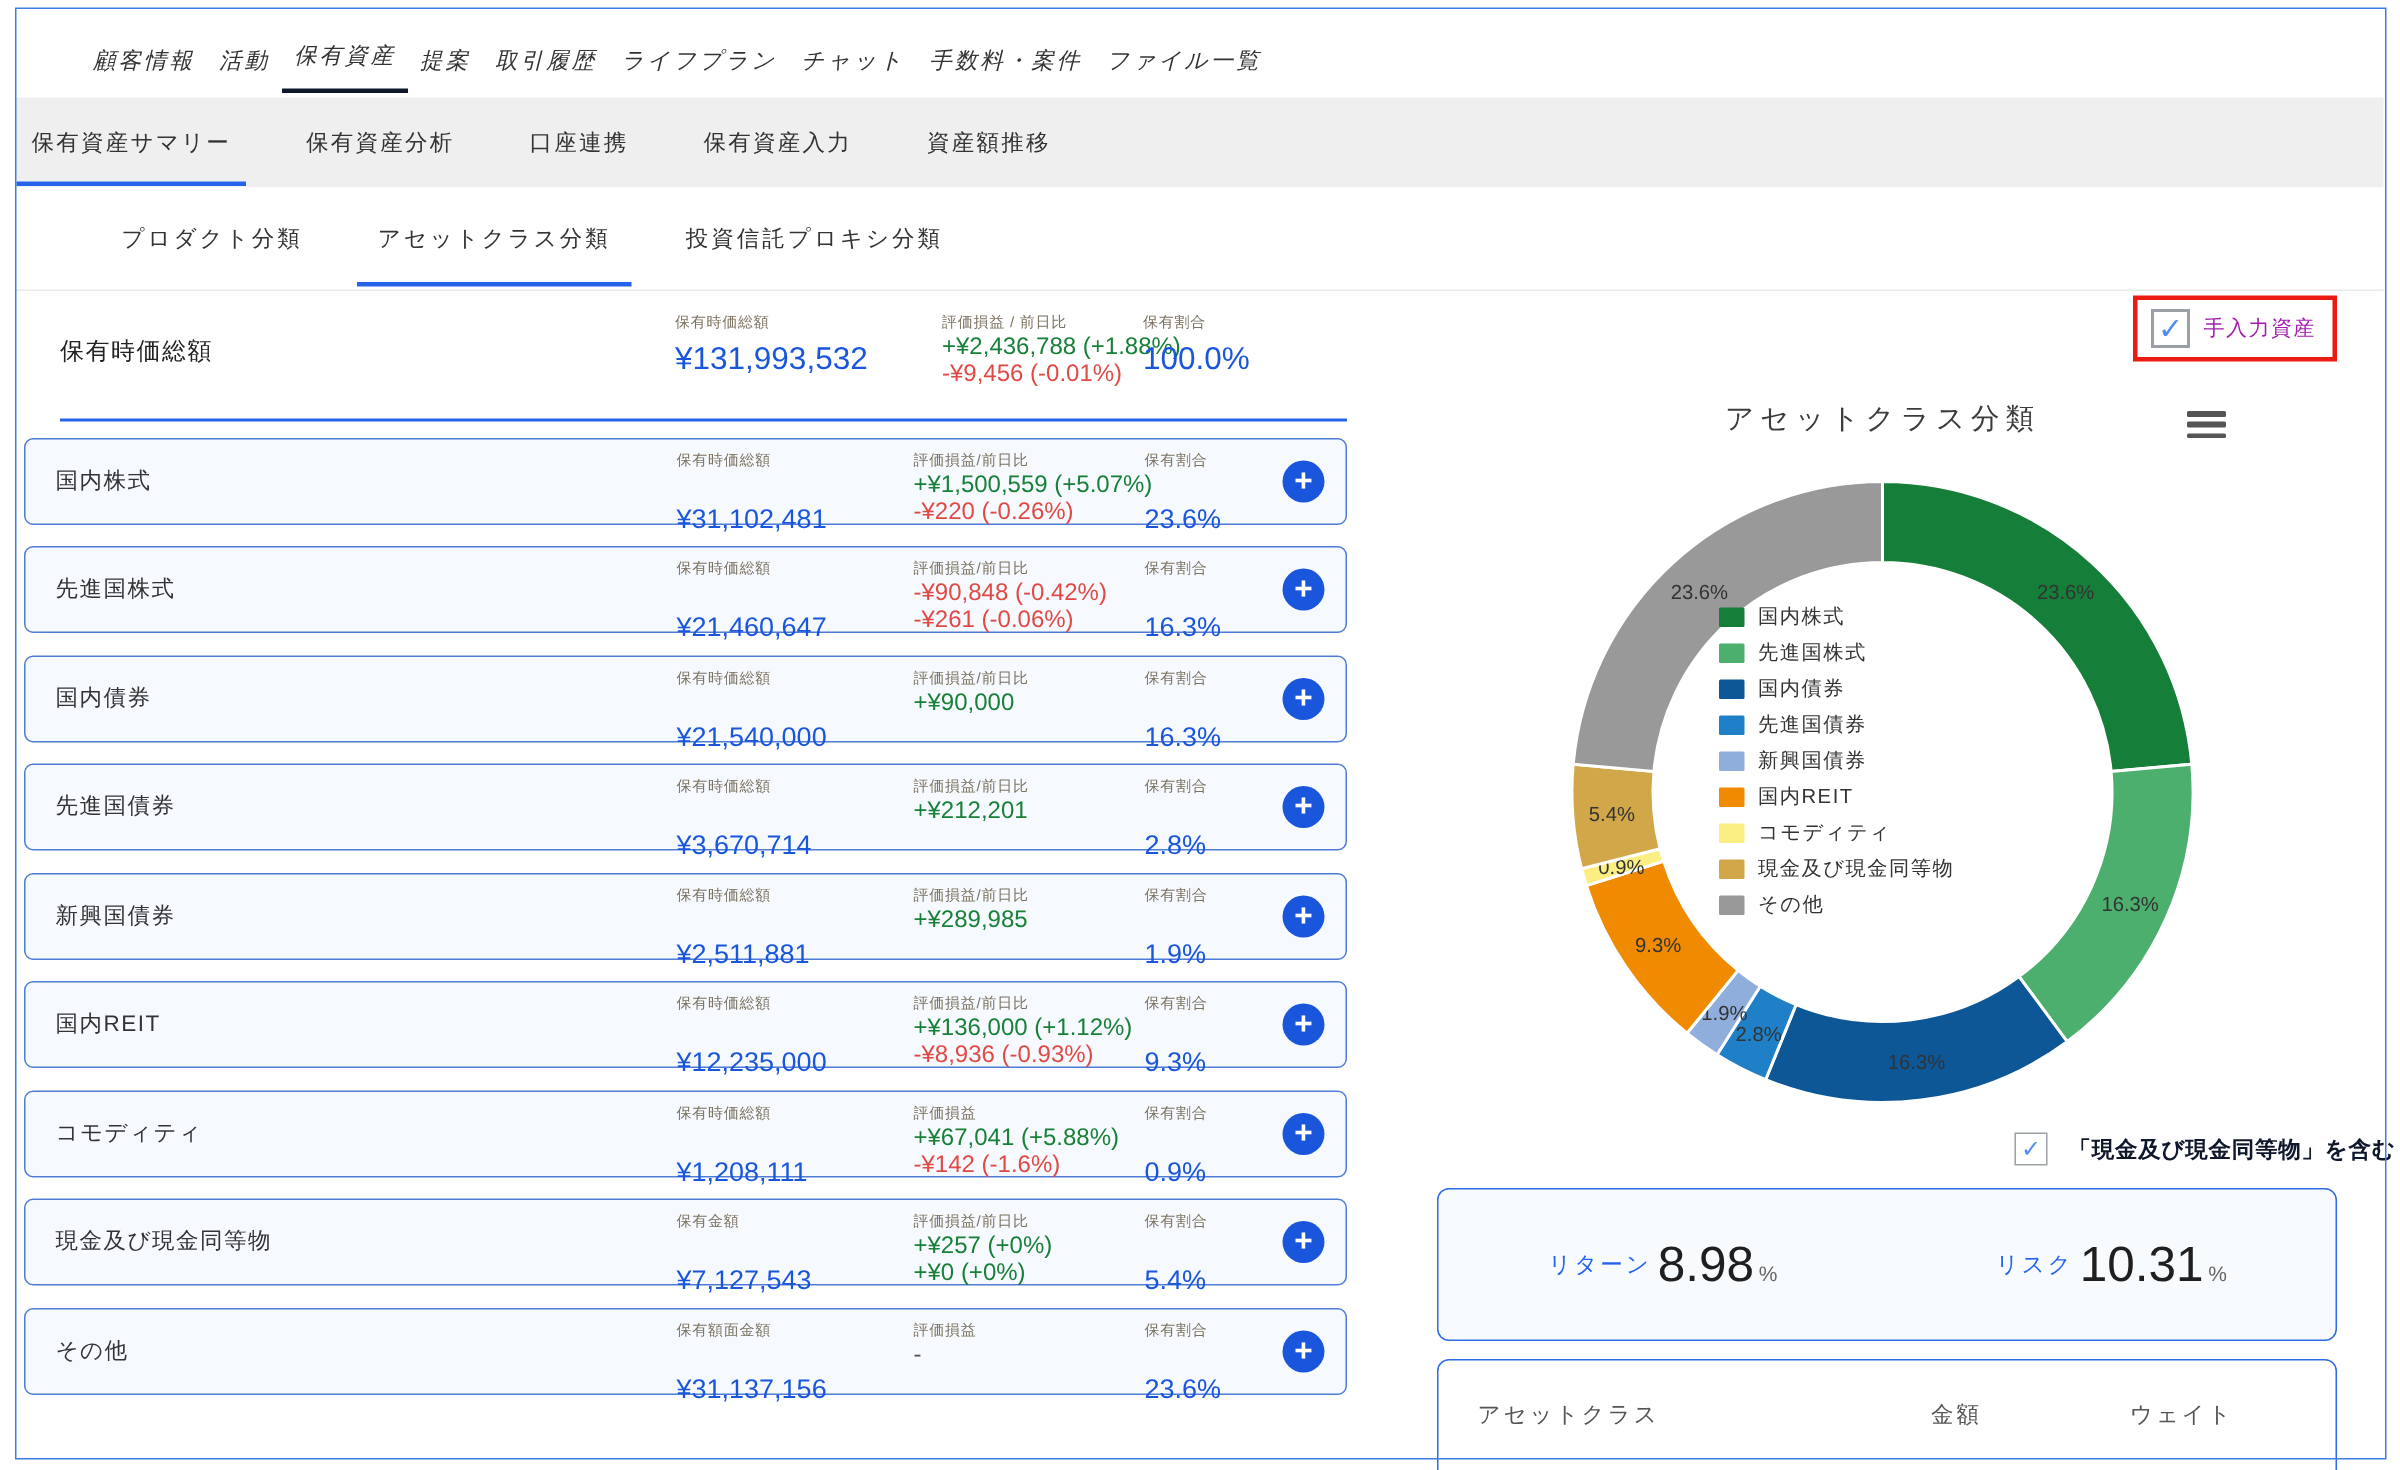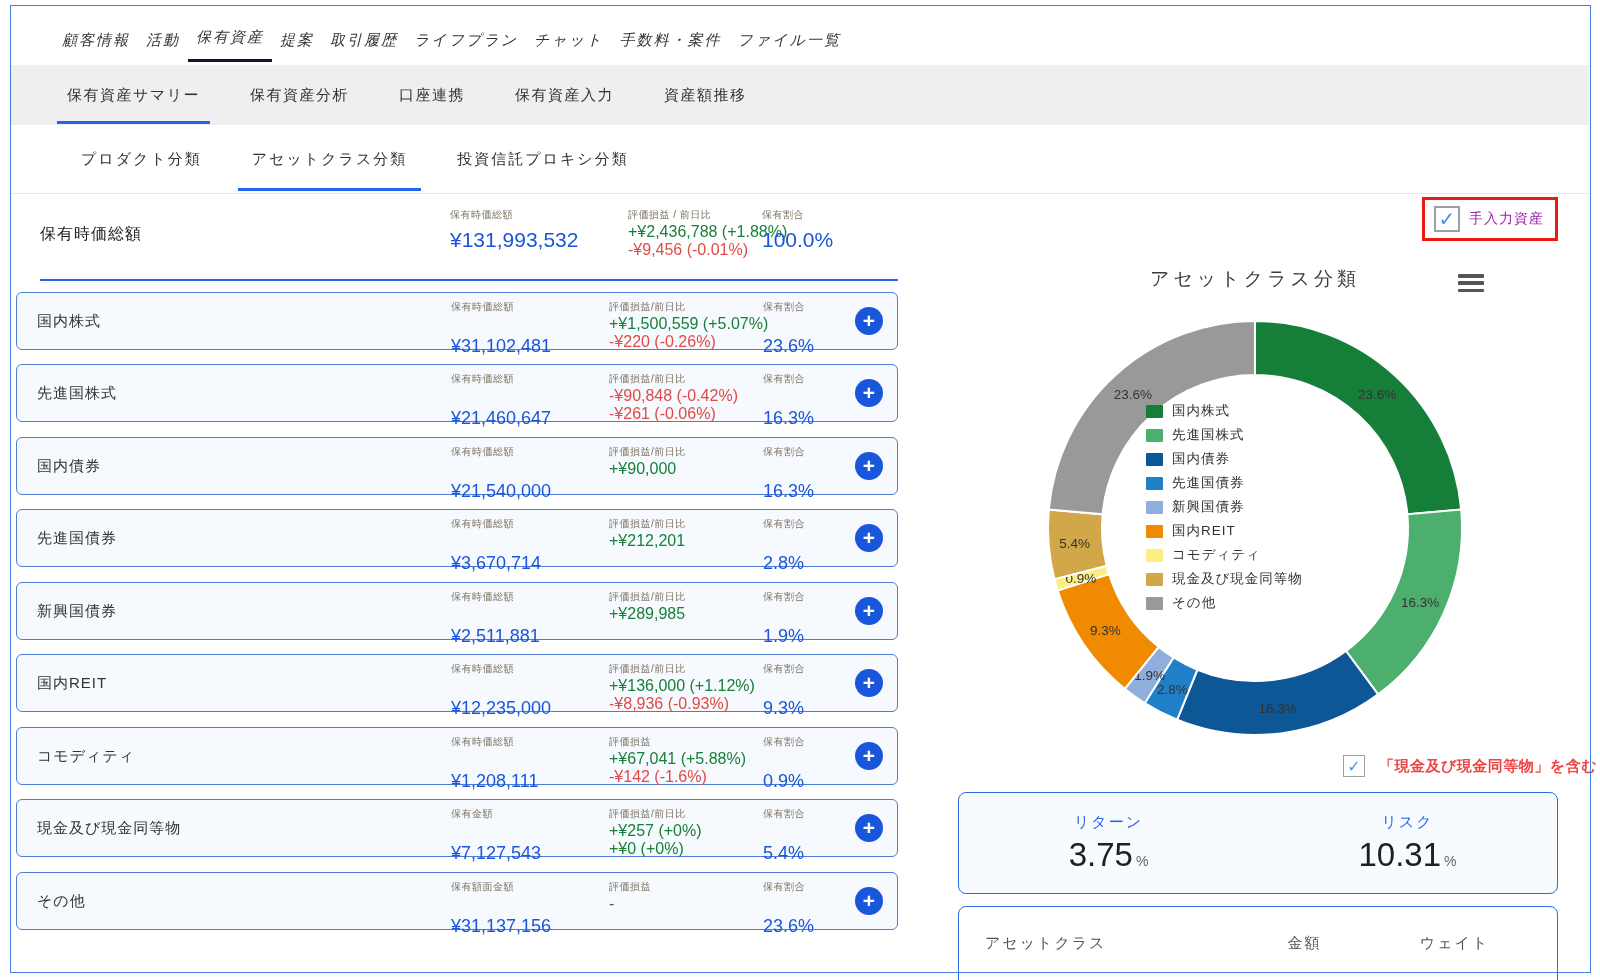--- a/index.html
+++ b/index.html
@@ -3,21 +3,21 @@
 <meta charset="utf-8">
 <style>
   html,body{margin:0;padding:0;background:#fff;font-family:"Liberation Sans","DejaVu Sans",sans-serif;}
   #app{position:relative;width:1600px;height:980px;background:#fff;overflow:hidden;}
   .page-border{position:absolute;left:10px;top:5px;width:1579px;height:966px;border:1px solid #3F7DE0;pointer-events:none;}
 
   
   .nav1{position:absolute;left:54px;top:18px;height:44px;display:flex;align-items:flex-end;font-style:italic;}
   .nav1 .tab{font-size:15px;color:#333;letter-spacing:2px;padding:10px 8px 12px;cursor:pointer;white-space:nowrap;}
   .nav1 .tab.active{border-bottom:3px solid #0f172a;}
-  .nav2{position:absolute;left:11px;top:65px;width:1578px;height:60px;background:#EFEFEF;display:flex;gap:30px;align-items:center;padding-left:46px;box-sizing:border-box;}
+  .nav2{position:absolute;left:11px;top:65px;width:1578px;height:60px;background:#EFEFEF;display:flex;gap:30px;align-items:center;box-sizing:border-box;}
   .nav2 .tab{font-size:15px;color:#333;letter-spacing:1.5px;padding:19px 10px;cursor:pointer;white-space:nowrap;}
   .nav2 .tab.active{border-bottom:3px solid #2563EB;padding-bottom:16px;}
   .nav3{position:absolute;left:11px;top:125px;width:1578px;height:69px;background:#fff;display:flex;gap:22px;align-items:center;padding-left:56px;box-sizing:border-box;border-bottom:1px solid #E9E9E9;}
   .nav3 .tab{font-size:15px;color:#333;letter-spacing:2px;padding:22px 14px;cursor:pointer;white-space:nowrap;}
   .nav3 .tab.active{border-bottom:3px solid #2563EB;padding-bottom:19px;}
 
   
   .col-head{font-size:10px;color:#7B7260;letter-spacing:.5px;white-space:nowrap;}
   .summary{position:absolute;left:16px;top:196px;width:884px;height:82px;}
   .summary .sum-name{position:absolute;left:24px;top:28px;font-size:16px;color:#222;letter-spacing:1px;}
@@ -49,24 +49,24 @@
   .hamburger{position:absolute;left:1458px;top:272px;width:26px;height:22px;display:flex;flex-direction:column;justify-content:space-between;cursor:pointer;background:none;border:none;padding:2px 0;}
   .hamburger i{display:block;height:3.5px;background:#555;border-radius:1px;}
 
   .donut-svg{position:absolute;left:1037px;top:316px;}
   .donut-legend{position:absolute;left:1146px;top:404px;display:flex;flex-direction:column;gap:10px;}
   .legend-item{display:flex;align-items:center;height:14px;}
   .legend-swatch{width:17px;height:13px;border-radius:1px;flex:none;}
   .legend-label{margin-left:9px;font-size:13.5px;color:#333;letter-spacing:1px;white-space:nowrap;}
 
   .include-cash{position:absolute;left:1343px;top:755px;display:flex;align-items:center;gap:14px;cursor:pointer;}
-  .include-cash .cash-label{font-size:15px;font-weight:bold;color:#ef4444;letter-spacing:.5px;white-space:nowrap;}
+  .include-cash .cash-label{font-size:15px;font-weight:bold;color:#0f172a;letter-spacing:.5px;white-space:nowrap;}
 
   .metrics-panel{position:absolute;left:958px;top:792px;width:600px;height:102px;background:#F8FBFE;border:1.5px solid #2E6BE5;border-radius:8px;box-sizing:border-box;display:flex;}
-  .metric{flex:1;display:flex;flex-direction:column;align-items:center;justify-content:center;gap:4px;}
+  .metric{flex:1;display:flex;flex-direction:row;align-items:center;justify-content:center;gap:4px;}
   .metric-label{font-size:15px;color:#2563EB;letter-spacing:2px;}
   .metric-value{font-size:33px;color:#1F1F1F;}
   .metric-unit{font-size:14px;color:#666;margin-left:3px;}
 
   .weights-panel{position:absolute;left:958px;top:906px;width:600px;height:110px;background:#fff;border:1.5px solid #2E6BE5;border-radius:8px;box-sizing:border-box;display:flex;padding:27px 26px 0;}
   .weights-panel .th{font-size:15px;color:#555;letter-spacing:2px;white-space:nowrap;}
   .th-asset{width:45%;text-align:left;}
   .th-amount{width:27%;text-align:center;}
   .th-weight{width:28%;text-align:center;}
 </style>
@@ -367,21 +367,21 @@
     </div>
 
   <div class="include-cash">
     <span class="checkbox cb-sm">✓</span>
     <span class="cash-label">「現金及び現金同等物」を含む</span>
   </div>
 
   <div class="metrics-panel">
     <div class="metric">
       <div class="metric-label">リターン</div>
-      <div><span class="metric-value">3.75</span><span class="metric-unit">%</span></div>
+      <div><span class="metric-value">8.98</span><span class="metric-unit">%</span></div>
     </div>
     <div class="metric">
       <div class="metric-label">リスク</div>
       <div><span class="metric-value">10.31</span><span class="metric-unit">%</span></div>
     </div>
   </div>
 
   <div class="weights-panel">
     <div class="th th-asset">アセットクラス</div>
     <div class="th th-amount">金額</div>

